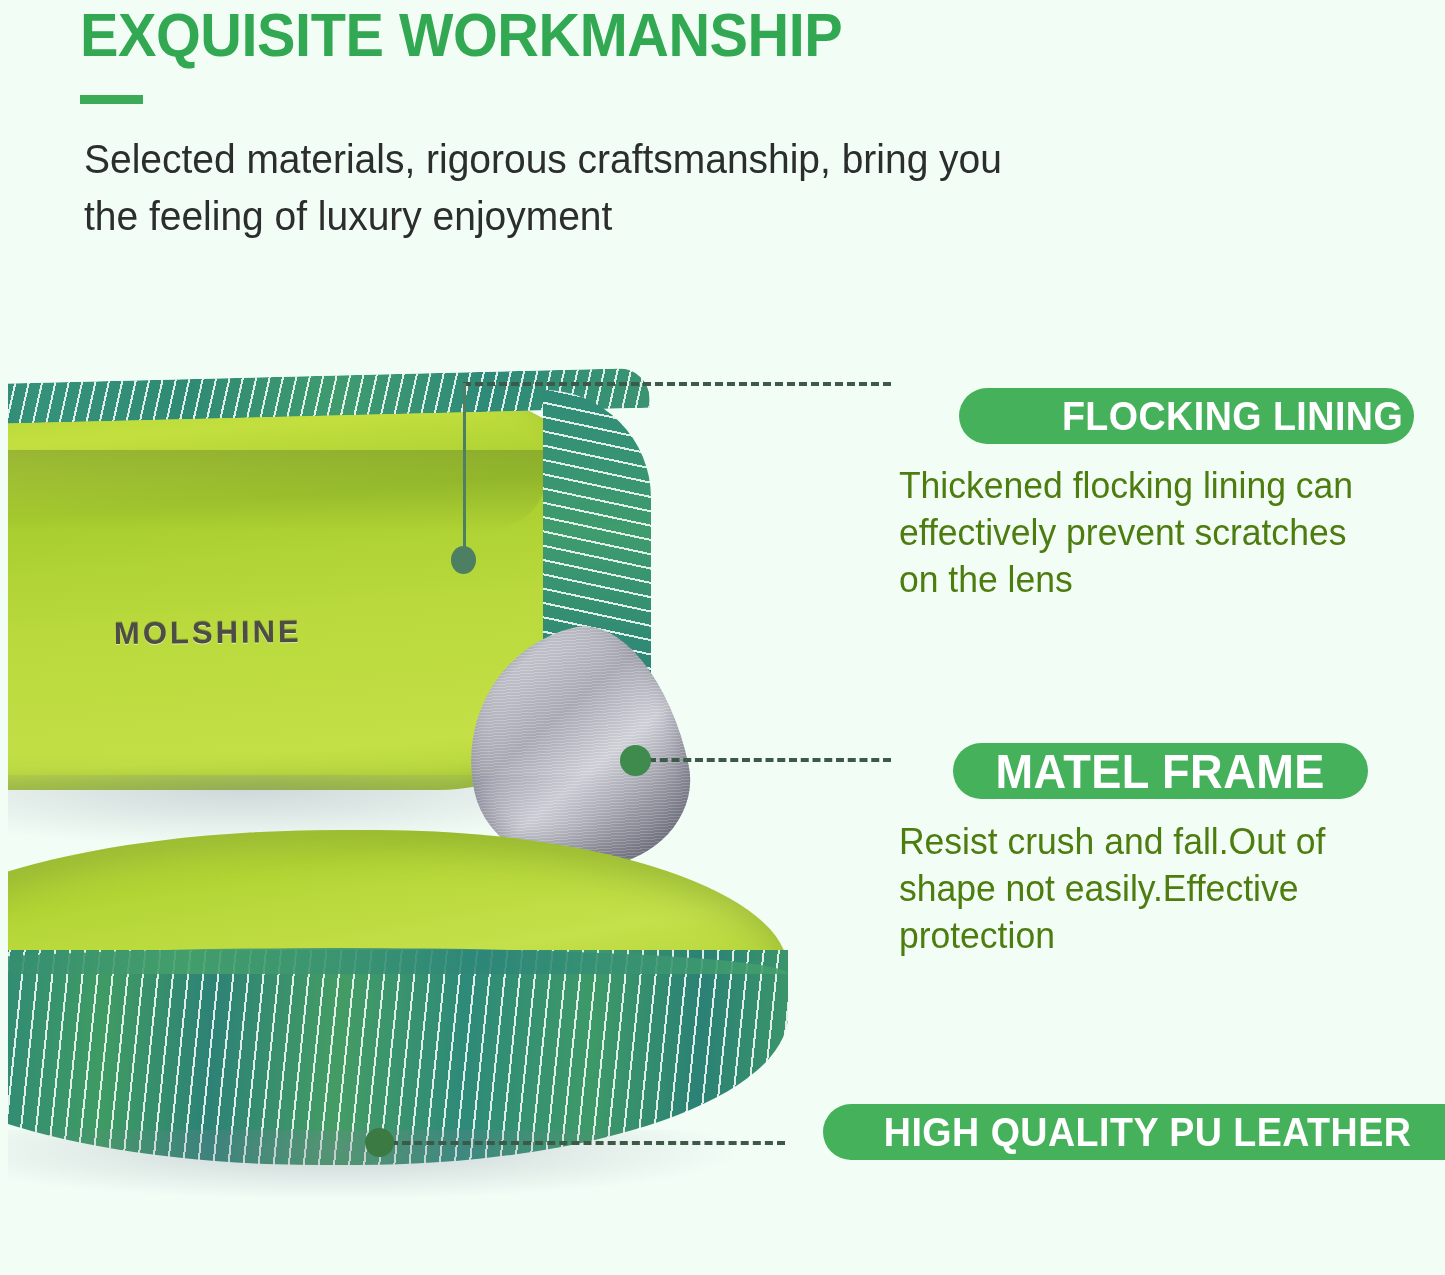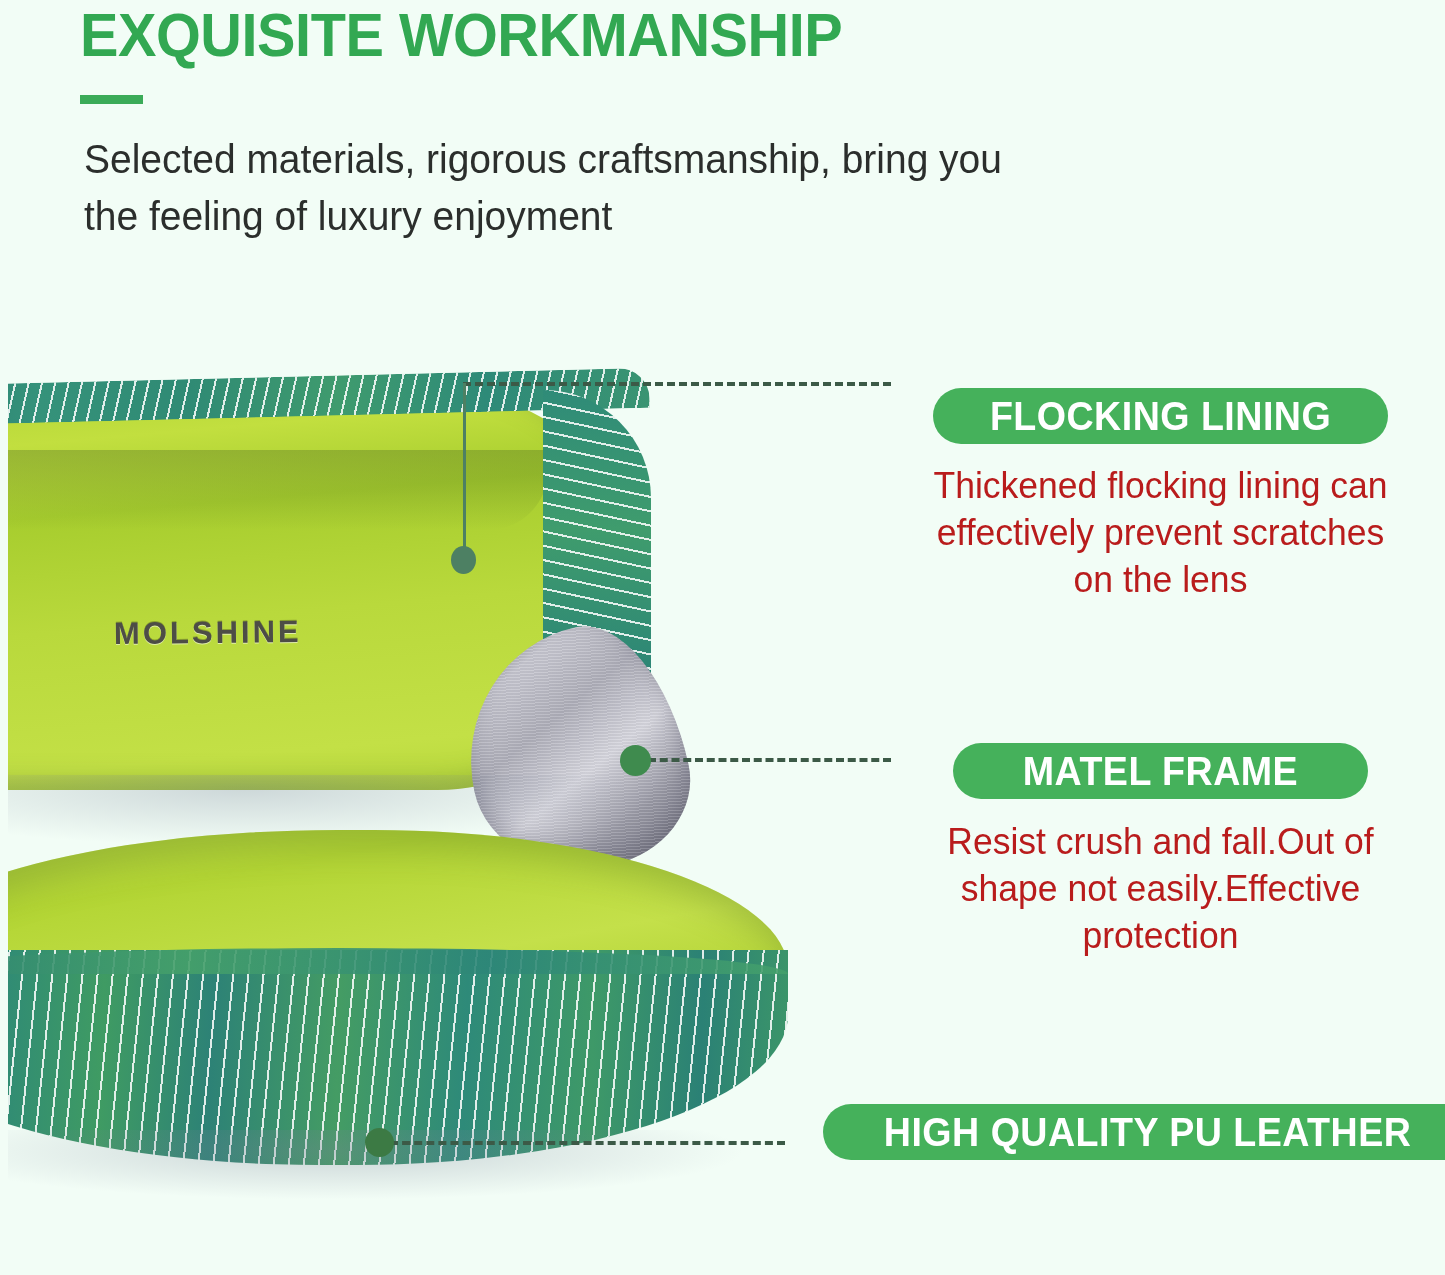--- a/index.html
+++ b/index.html
@@ -115,28 +115,28 @@
     position:absolute;
     background:#45b15b;color:#ffffff;
     border-radius:40px;
     font-weight:bold;
     display:flex;align-items:center;justify-content:center;
     letter-spacing:0.5px;
     white-space:nowrap;
   }
   .badge span{display:block;transform:scaleX(0.94);}
   .desc{
-    position:absolute;text-align:center;color:#b91c1c;
+    position:absolute;text-align:left;color:#4d7c0f;
     font-size:37px;line-height:47px;font-weight:normal;
   }
   .desc span{display:block;transform:scaleX(0.96);}
 
-  #badge-1{left:925px;top:388px;width:455px;height:56px;font-size:40px;}
+  #badge-1{left:951px;top:388px;width:455px;height:56px;font-size:40px;justify-content:flex-end;}
   #desc-1{left:880px;top:462px;width:545px;}
-  #badge-2{left:945px;top:743px;width:415px;height:56px;font-size:40px;}
+  #badge-2{left:945px;top:743px;width:415px;height:56px;font-size:48px;}
   #desc-2{left:880px;top:818px;width:545px;}
   #badge-3{left:815px;top:1104px;width:650px;height:56px;font-size:40px;}
   #desc-3{left:830px;top:1180px;width:600px;}
 
   
   .dot{position:absolute;border-radius:50%;}
   #dot-1{left:443px;top:546px;width:25px;height:28px;background:#4d8063;}
   #dot-2{left:612px;top:745px;width:31px;height:31px;background:#3f8b4e;}
   #dot-3{left:357px;top:1128px;width:29px;height:29px;background:#3c7a44;}
 

